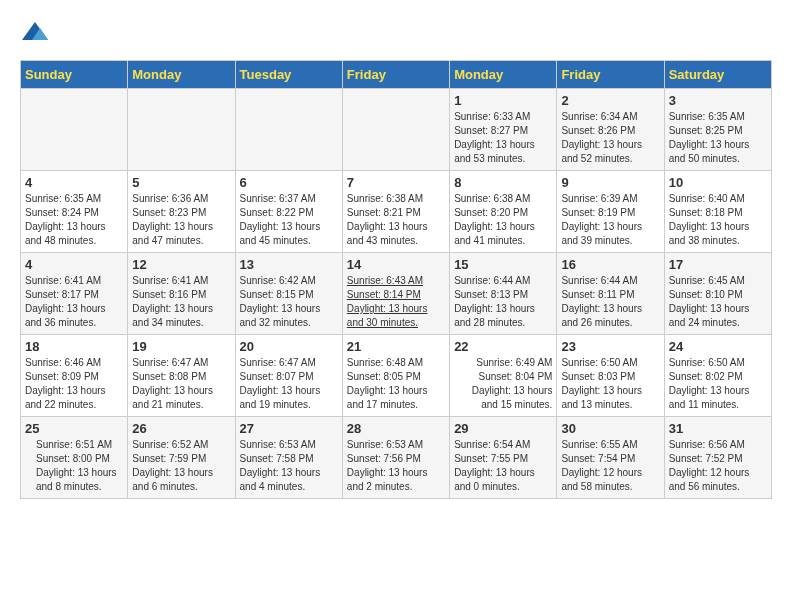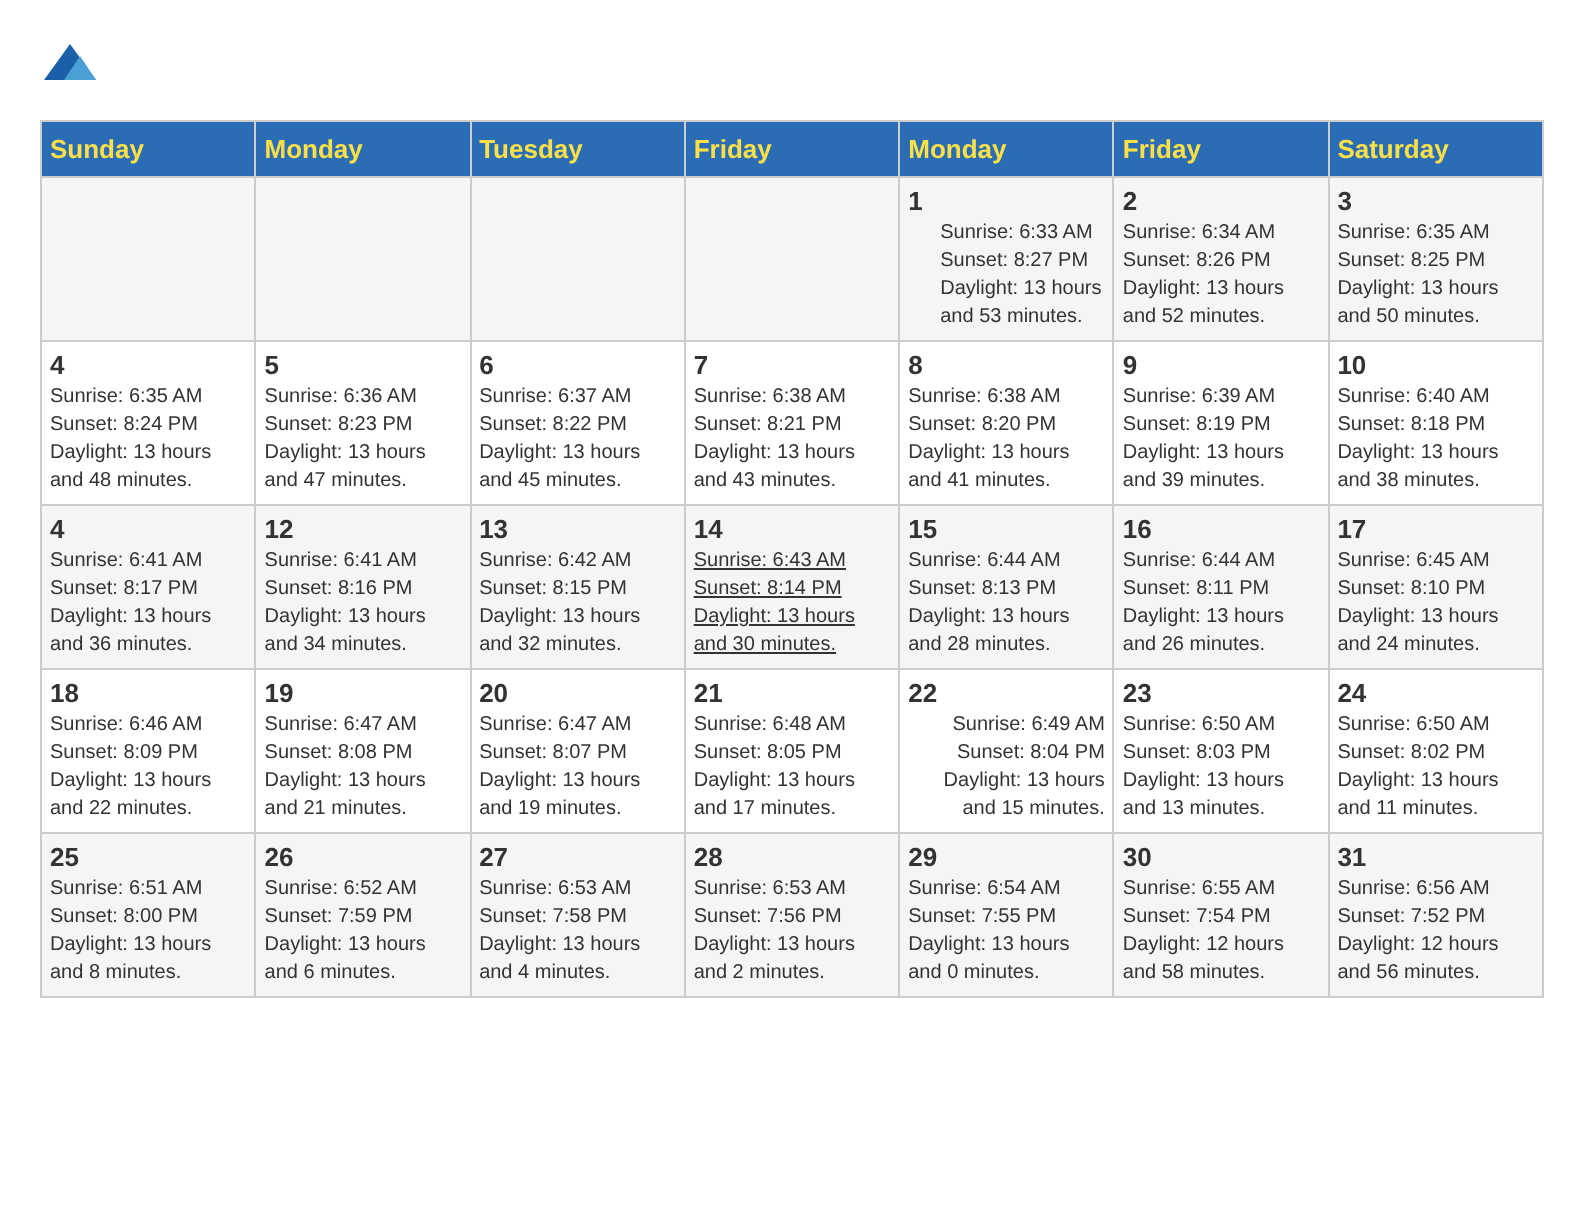--- a/index.html
+++ b/index.html
@@ -118,21 +118,21 @@
       </tr>
   </thead>
   <tbody id="calendar-body">
   <tr>
         <td></td>
         <td></td>
         <td></td>
         <td></td>
         <td>
           <span class="day-number">1</span>
-          <div class="day-info" style="white-space: pre-line; margin-left: 16px;">Sunrise: 6:33 AM
+          <div class="day-info" style="white-space: pre-line;">Sunrise: 6:33 AM
 Sunset: 8:27 PM
 Daylight: 13 hours
 and 53 minutes.</div>
         </td>
         <td>
           <span class="day-number">2</span>
           <div class="day-info" style="white-space: pre-line;">Sunrise: 6:34 AM
 Sunset: 8:26 PM
 Daylight: 13 hours
 and 52 minutes.</div>
@@ -294,21 +294,21 @@
           <span class="day-number">24</span>
           <div class="day-info" style="white-space: pre-line;">Sunrise: 6:50 AM
 Sunset: 8:02 PM
 Daylight: 13 hours
 and 11 minutes.</div>
         </td>
       </tr>
       <tr>
         <td>
           <span class="day-number">25</span>
-          <div class="day-info" style="white-space: pre-line;">Sunrise: 6:51 AM
+          <div class="day-info" style="white-space: pre-line; margin-left: 11px;">Sunrise: 6:51 AM
 Sunset: 8:00 PM
 Daylight: 13 hours
 and 8 minutes.</div>
         </td>
         <td>
           <span class="day-number">26</span>
           <div class="day-info" style="white-space: pre-line;">Sunrise: 6:52 AM
 Sunset: 7:59 PM
 Daylight: 13 hours
 and 6 minutes.</div>

